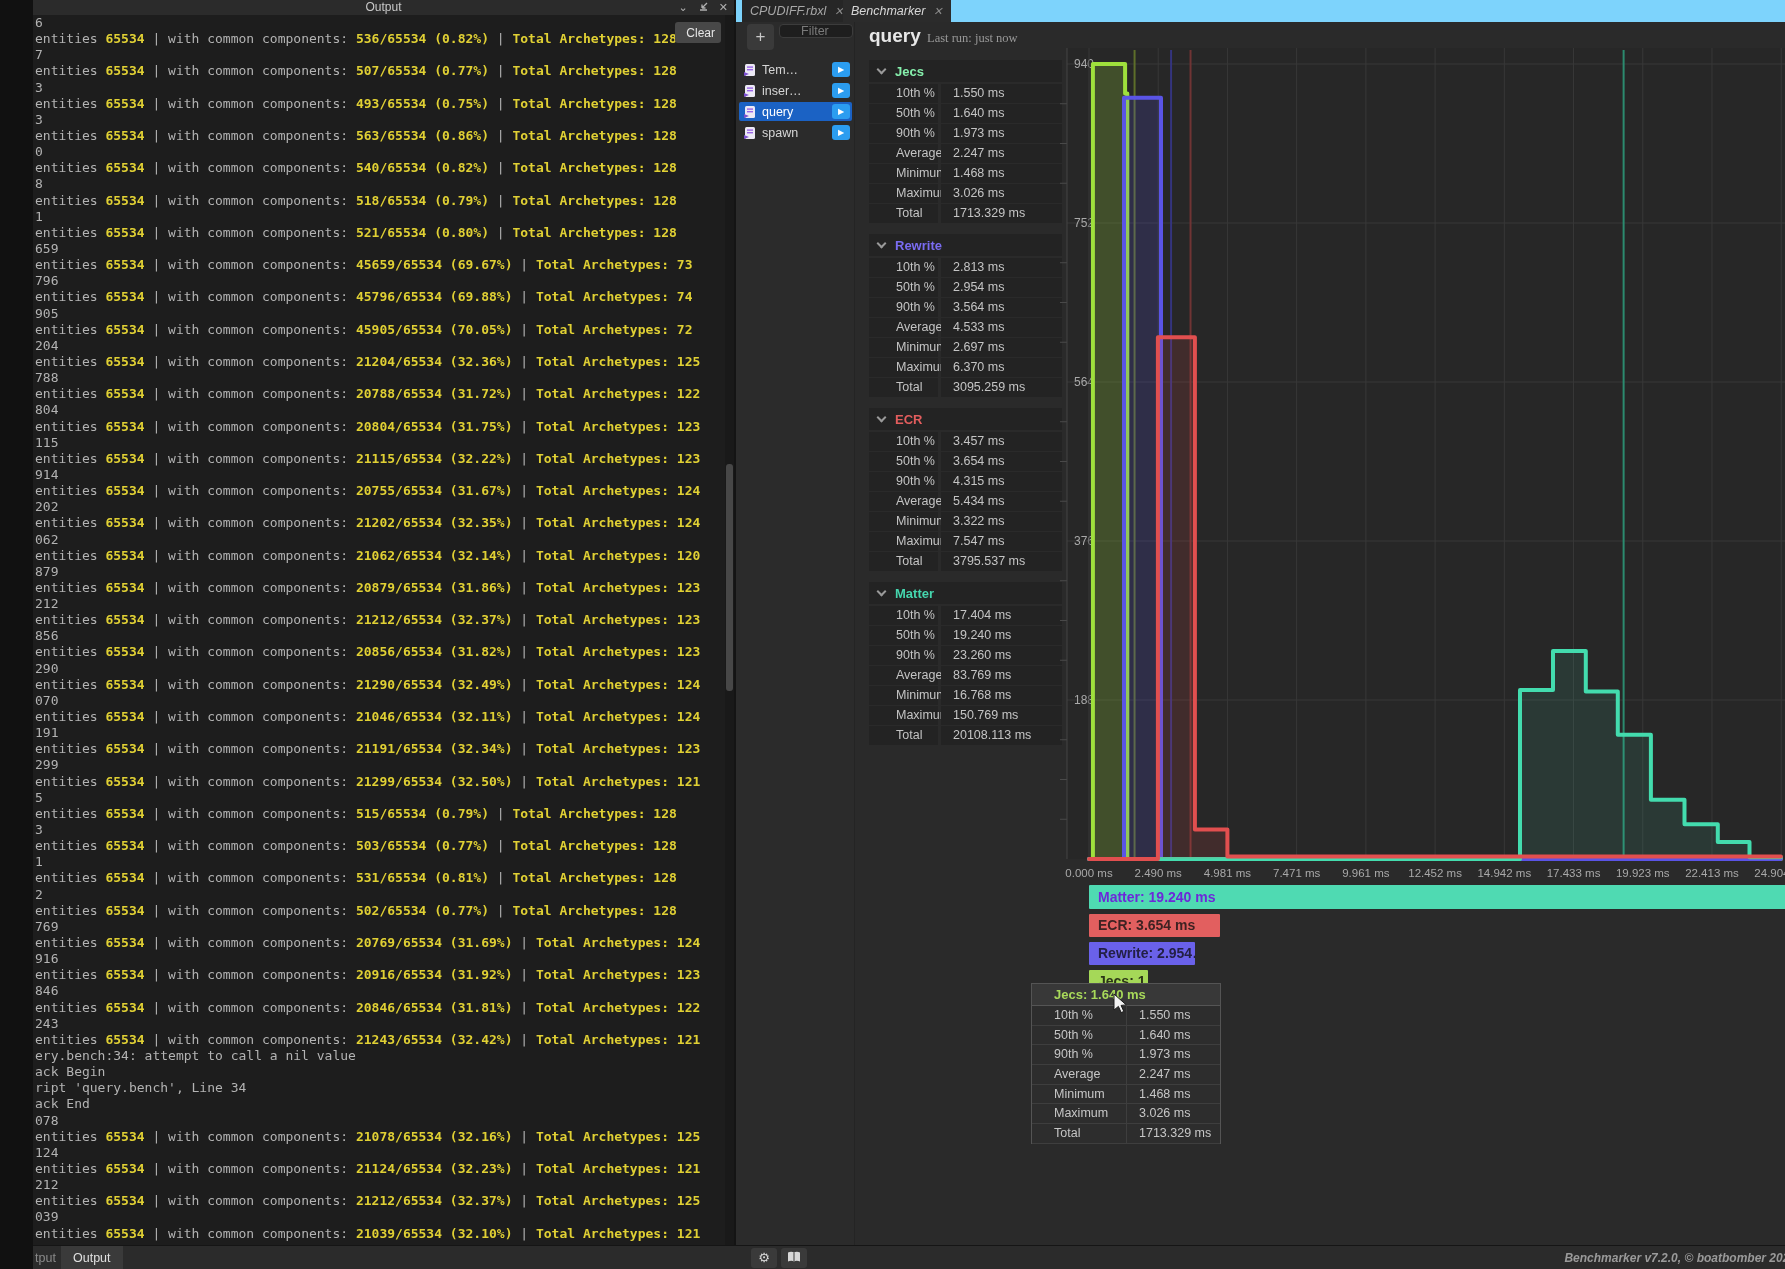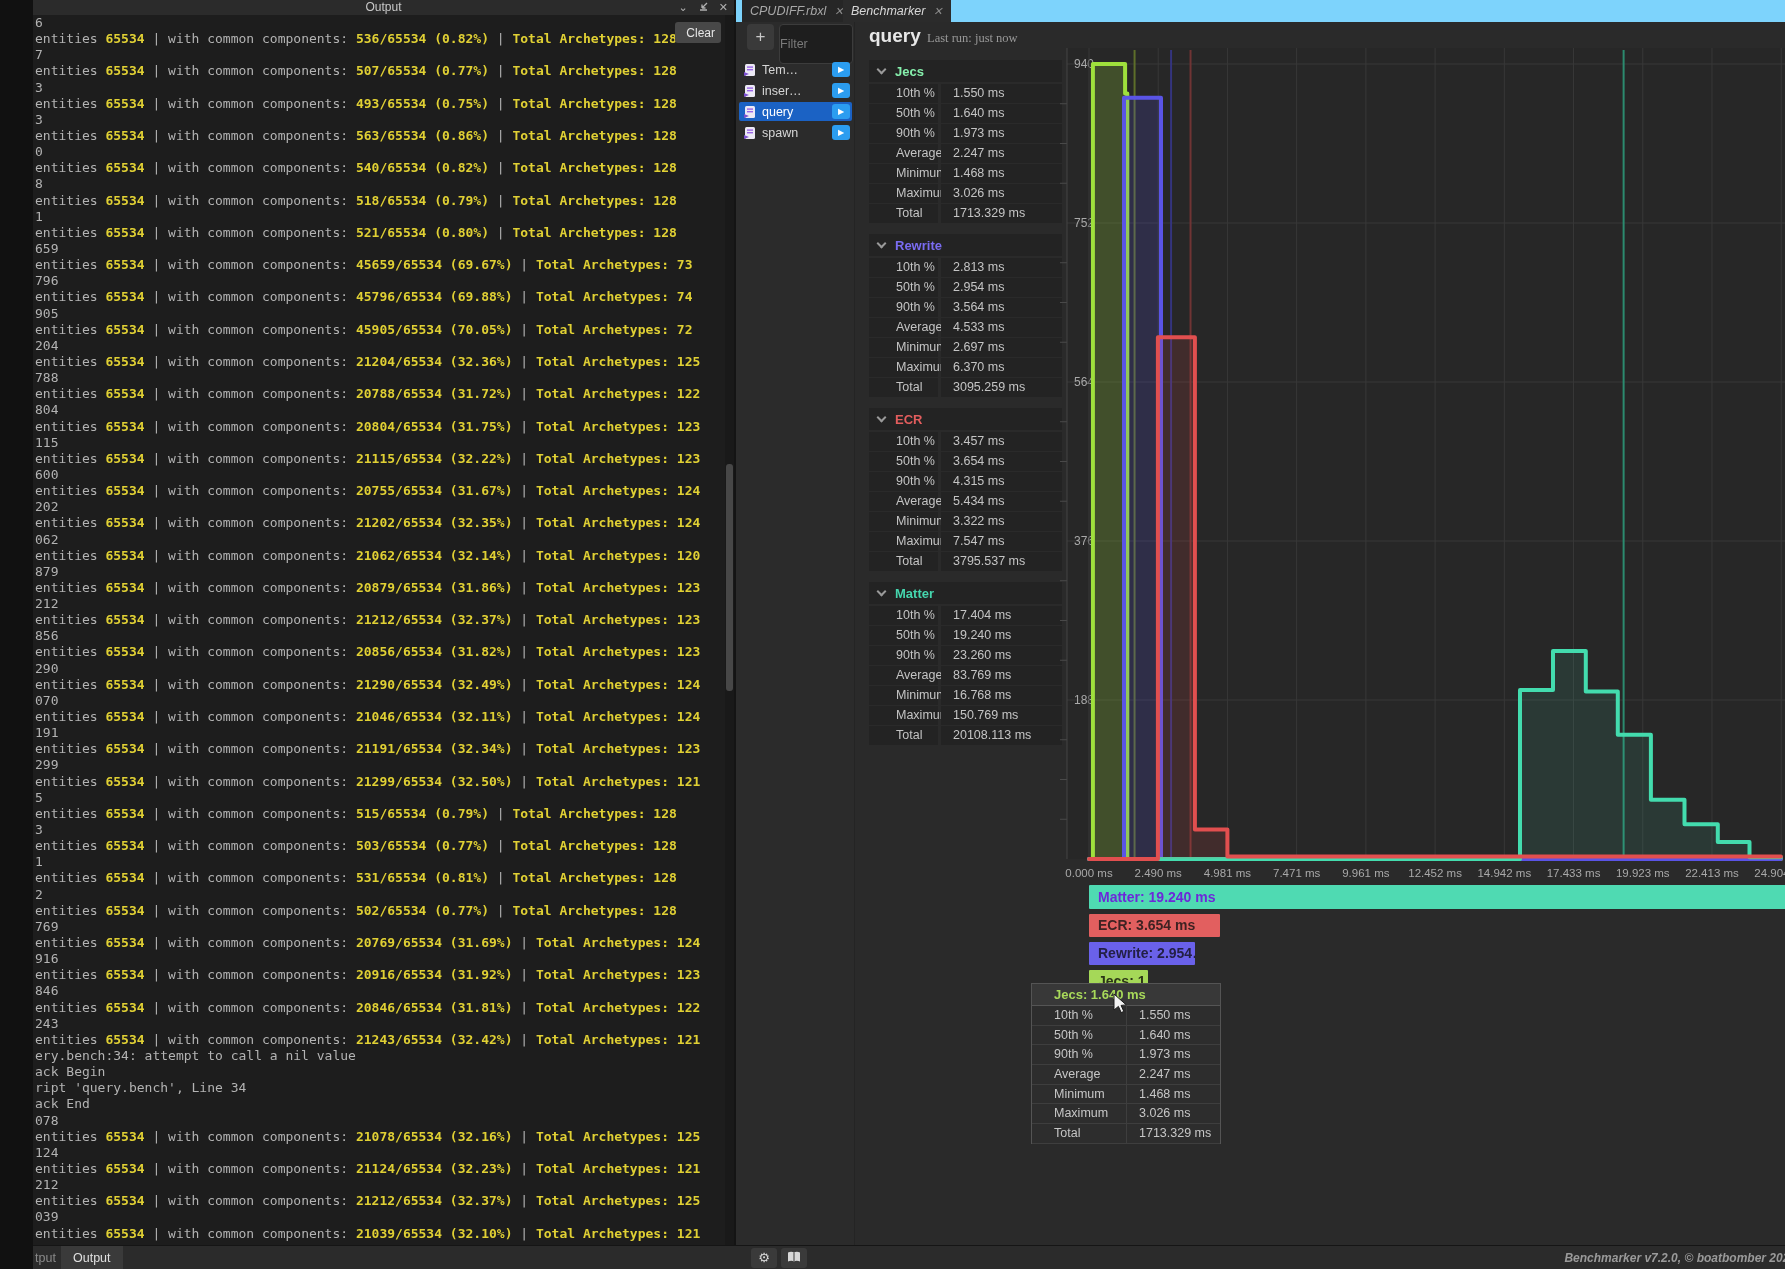--- a/index.html
+++ b/index.html
@@ -28,22 +28,22 @@
   #tabbar{left:703px;top:0;right:0;height:22px;background:#7dd3fc;font-style:italic;}
   .tab{position:absolute;top:0;height:22px;padding:0 8px;font-size:12.5px;line-height:22px;
        color:#a8a8a8;background:#262626;white-space:nowrap;}
   .tab.active{background:#2b2b2b;color:#d8d8d8;}
   .tab .x{margin-left:8px;color:#8a8a8a;font-size:11px;}
 
   
   #scripts-panel{left:703px;top:22px;width:119px;height:1223px;background:#2b2b2b;border-right:1px solid #242424;}
   #add-btn{left:11px;top:2px;width:27px;height:26px;background:#3a3a3a;border:none;border-radius:4px;
            color:#c8c8c8;font-size:17px;line-height:24px;}
-  #filter-input{left:43px;top:2px;width:74px;height:40px;background:#1e1e1e;border:1px solid #3c3c3c;
-                border-radius:4px;color:#cfcfcf;font-size:12.5px;padding:0 0;font-family:"Liberation Sans",sans-serif;}
+  #filter-input{left:43px;top:2px;width:74px;height:14px;background:#1e1e1e;border:1px solid #3c3c3c;
+                border-radius:4px;color:#cfcfcf;font-size:12.5px;padding:0 21px;font-family:"Liberation Sans",sans-serif;}
   #filter-input::placeholder{color:#7a7a7a;}
   #script-list{left:3px;top:38px;width:113px;}
   .script-row{position:relative;height:19px;margin-bottom:2px;display:flex;align-items:center;border-radius:2px;}
   .script-row.sel{background:#1b62c4;}
   .script-ic{width:14px;height:14px;margin-left:4px;flex:0 0 auto;}
   .script-name{font-size:12.5px;color:#d6d6d6;margin-left:5px;flex:1;white-space:nowrap;overflow:hidden;}
   .script-row.sel .script-name{color:#fff;}
   .play-btn{width:18px;height:15px;background:#2b9df0;border:none;border-radius:3px;color:#fff;
             font-size:8px;line-height:15px;text-align:center;margin-right:2px;flex:0 0 auto;
             font-family:"DejaVu Sans",sans-serif;padding:0;}
@@ -124,21 +124,21 @@
         <div class="cline"><span class="g">905</span></div>
         <div class="cline"><span class="g">entities </span><span class="y">65534</span><span class="g"> | with common components: </span><span class="y">45905/65534 (70.05%)</span><span class="g"> | </span><span class="y">Total Archetypes: 72</span></div>
         <div class="cline"><span class="g">204</span></div>
         <div class="cline"><span class="g">entities </span><span class="y">65534</span><span class="g"> | with common components: </span><span class="y">21204/65534 (32.36%)</span><span class="g"> | </span><span class="y">Total Archetypes: 125</span></div>
         <div class="cline"><span class="g">788</span></div>
         <div class="cline"><span class="g">entities </span><span class="y">65534</span><span class="g"> | with common components: </span><span class="y">20788/65534 (31.72%)</span><span class="g"> | </span><span class="y">Total Archetypes: 122</span></div>
         <div class="cline"><span class="g">804</span></div>
         <div class="cline"><span class="g">entities </span><span class="y">65534</span><span class="g"> | with common components: </span><span class="y">20804/65534 (31.75%)</span><span class="g"> | </span><span class="y">Total Archetypes: 123</span></div>
         <div class="cline"><span class="g">115</span></div>
         <div class="cline"><span class="g">entities </span><span class="y">65534</span><span class="g"> | with common components: </span><span class="y">21115/65534 (32.22%)</span><span class="g"> | </span><span class="y">Total Archetypes: 123</span></div>
-        <div class="cline"><span class="g">600</span></div>
+        <div class="cline"><span class="g">914</span></div>
         <div class="cline"><span class="g">entities </span><span class="y">65534</span><span class="g"> | with common components: </span><span class="y">20755/65534 (31.67%)</span><span class="g"> | </span><span class="y">Total Archetypes: 124</span></div>
         <div class="cline"><span class="g">202</span></div>
         <div class="cline"><span class="g">entities </span><span class="y">65534</span><span class="g"> | with common components: </span><span class="y">21202/65534 (32.35%)</span><span class="g"> | </span><span class="y">Total Archetypes: 124</span></div>
         <div class="cline"><span class="g">062</span></div>
         <div class="cline"><span class="g">entities </span><span class="y">65534</span><span class="g"> | with common components: </span><span class="y">21062/65534 (32.14%)</span><span class="g"> | </span><span class="y">Total Archetypes: 120</span></div>
         <div class="cline"><span class="g">879</span></div>
         <div class="cline"><span class="g">entities </span><span class="y">65534</span><span class="g"> | with common components: </span><span class="y">20879/65534 (31.86%)</span><span class="g"> | </span><span class="y">Total Archetypes: 123</span></div>
         <div class="cline"><span class="g">212</span></div>
         <div class="cline"><span class="g">entities </span><span class="y">65534</span><span class="g"> | with common components: </span><span class="y">21212/65534 (32.37%)</span><span class="g"> | </span><span class="y">Total Archetypes: 123</span></div>
         <div class="cline"><span class="g">856</span></div>

